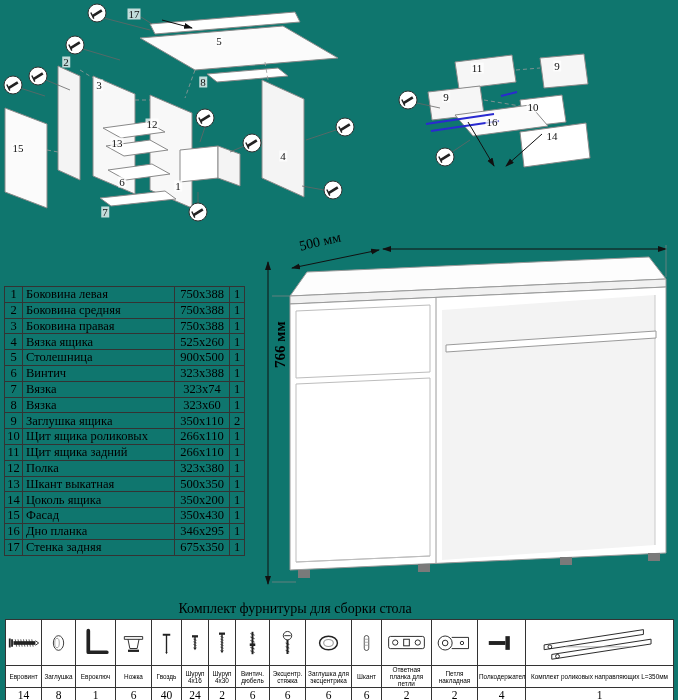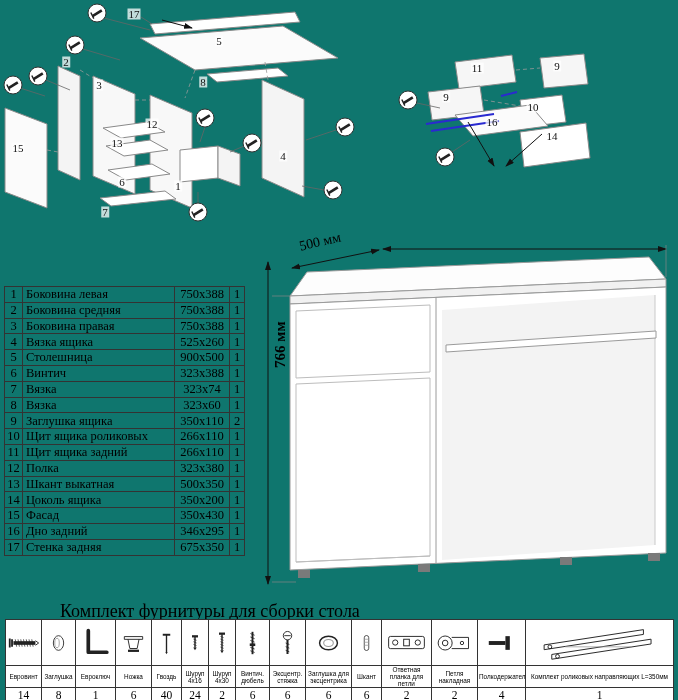--- a/index.html
+++ b/index.html
@@ -22,21 +22,21 @@
   .parts-table td.pt-qty{width:15px;text-align:center;padding:0}
 
   
   .dim{position:absolute;color:#000;white-space:nowrap}
   #dim-900{left:470px;top:230px;width:110px;text-align:center;font-size:16px}
   #dim-500{left:299px;top:234px;font-size:14px;transform:rotate(-13deg)}
   #dim-766{left:272px;top:368px;font-size:15px;font-weight:bold;
            transform:rotate(-90deg);transform-origin:0 0}
 
   
-  .hw-title{position:absolute;left:60px;top:601px;width:470px;font-size:18px}
+  .hw-title{position:absolute;left:60px;top:601px;width:470px;text-align:center;font-size:14px}
   #hw-table{position:absolute;left:5px;top:619px;width:668px;border-collapse:collapse;table-layout:fixed}
   #hw-table td{border:1px solid #333;text-align:center;vertical-align:middle;overflow:hidden;background:#fff}
   #hw-table td.hw-icon{height:46px;padding:1px}
   #hw-table td.hw-icon svg{width:100%;height:42px;display:block}
   #hw-table td.hw-label{height:15px;font-family:"Liberation Sans",sans-serif;font-size:6.4px;line-height:1.1;padding:0 1px}
   #hw-table td.hw-qty{height:15px;font-size:11.5px}
 </style>
 </head>
 <body>
 
@@ -286,21 +286,21 @@
           <td class="pt-qty">1</td>
         </tr>
         <tr>
           <td class="pt-num">15</td>
           <td class="pt-name">Фасад</td>
           <td class="pt-size">350x430</td>
           <td class="pt-qty">1</td>
         </tr>
         <tr>
           <td class="pt-num">16</td>
-          <td class="pt-name">Дно задний</td>
+          <td class="pt-name">Дно планка</td>
           <td class="pt-size">346x295</td>
           <td class="pt-qty">1</td>
         </tr>
         <tr>
           <td class="pt-num">17</td>
           <td class="pt-name">Стенка задняя</td>
           <td class="pt-size">675x350</td>
           <td class="pt-qty">1</td>
         </tr>
       </tbody>

